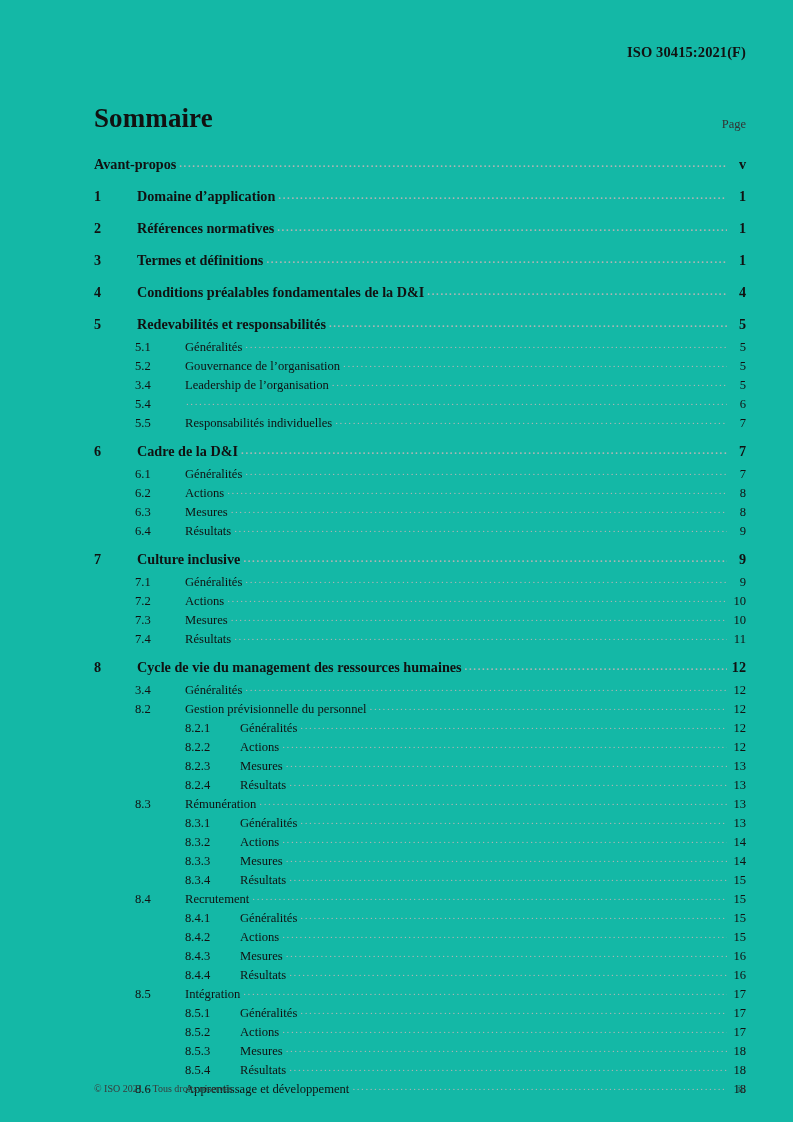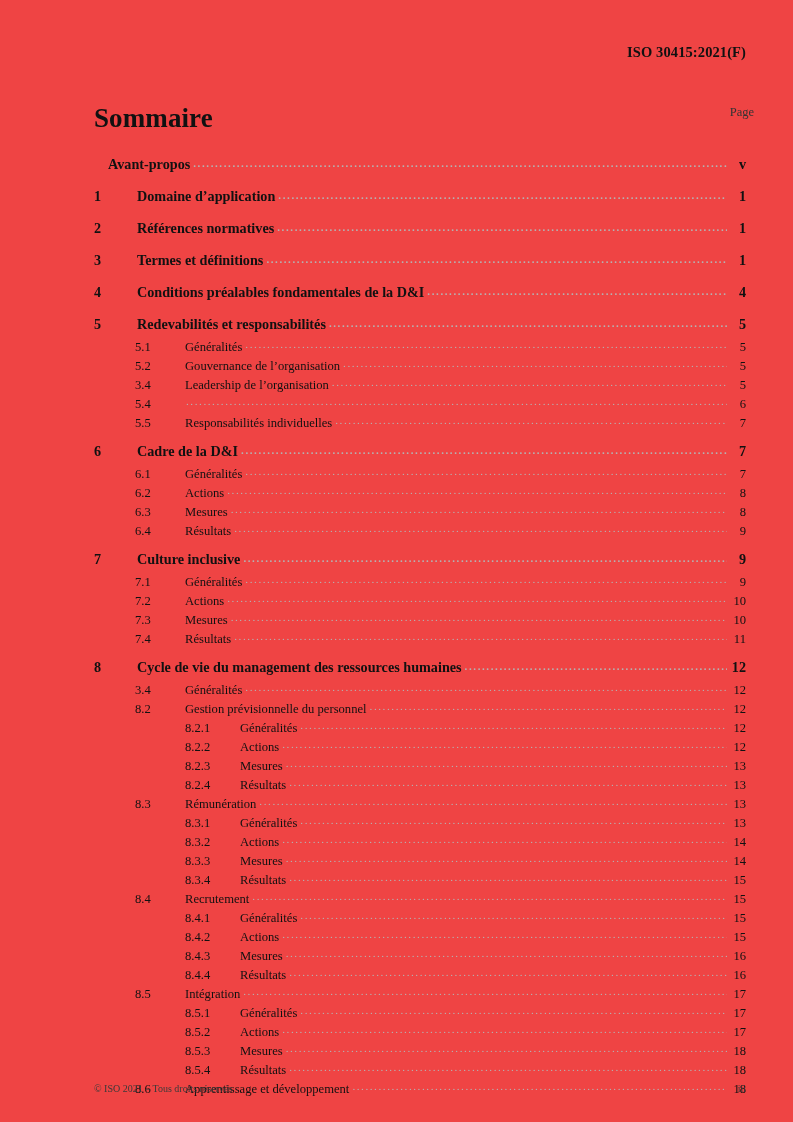--- a/index.html
+++ b/index.html
@@ -10,21 +10,21 @@
   }
   body {
     font-family: "Liberation Serif", "DejaVu Serif", serif;
     color: #1a1a1a;
   }
   .page {
     position: relative;
     width: 793px;
     height: 1122px;
     margin: 0 auto;
-    background: #ef4444;
+    background: #14b8a6;
     overflow: hidden;
     box-sizing: border-box;
   }
 
   
   .doc-header {
     position: absolute;
     top: 44px;
     right: 47px;
     font-family: "Liberation Serif", "DejaVu Serif", serif;
@@ -33,23 +33,23 @@
     letter-spacing: 0.1px;
     color: #111111;
     white-space: nowrap;
   }
 
   
   .title-row {
     position: absolute;
     top: 105px;
     left: 94px;
-    right: 39px;
+    right: 47px;
     display: flex;
-    align-items: flex-start;
+    align-items: flex-end;
     justify-content: space-between;
   }
   .toc-title {
     font-family: "Liberation Serif", "DejaVu Serif", serif;
     font-weight: bold;
     font-size: 27px;
     line-height: 1;
     color: #111111;
     letter-spacing: 0.1px;
   }
@@ -74,21 +74,21 @@
     box-sizing: border-box;
     line-height: 1.0;
   }
 
   
   .lvl-front {
     font-weight: bold;
     font-size: 14.2px;
     height: 23px;
   }
-  .lvl-front .label { padding-left: 0; margin-left: 14px; }
+  .lvl-front .label { padding-left: 0; }
 
   
   .lvl-1 {
     font-weight: bold;
     font-size: 14.2px;
     height: 23px;
   }
   .lvl-1 .num { width: 43px; flex: 0 0 43px; }
 
   

